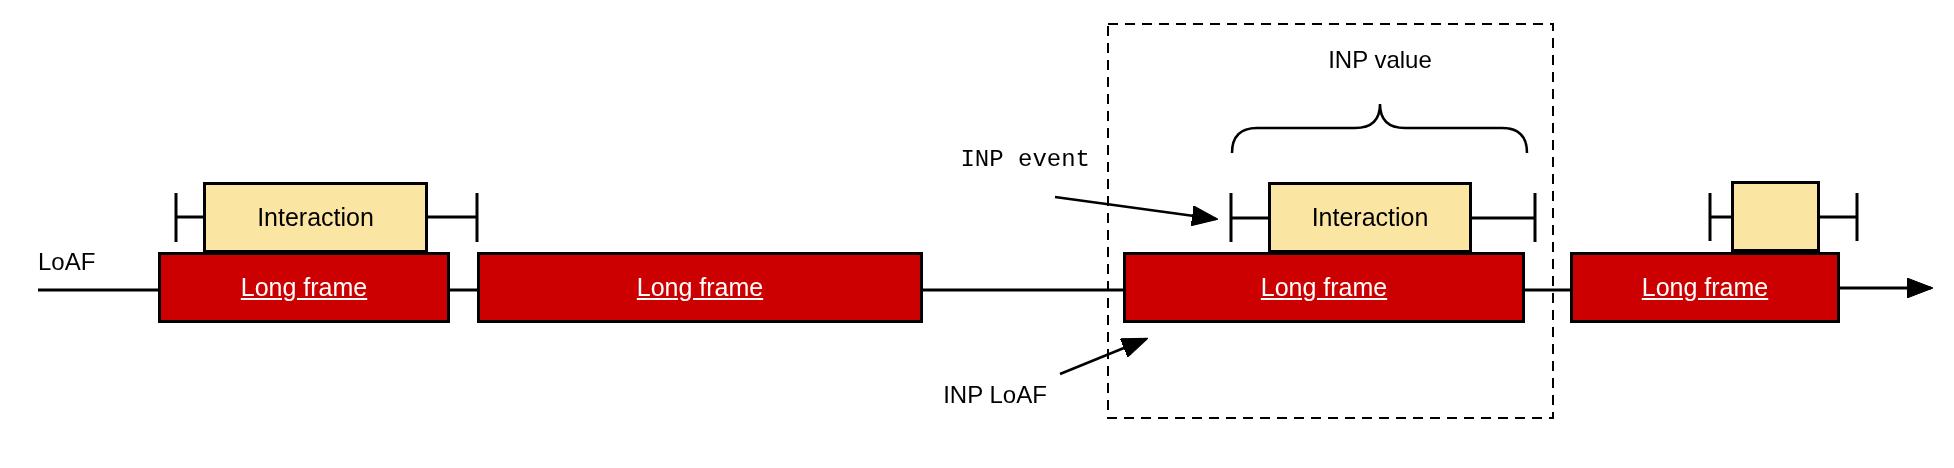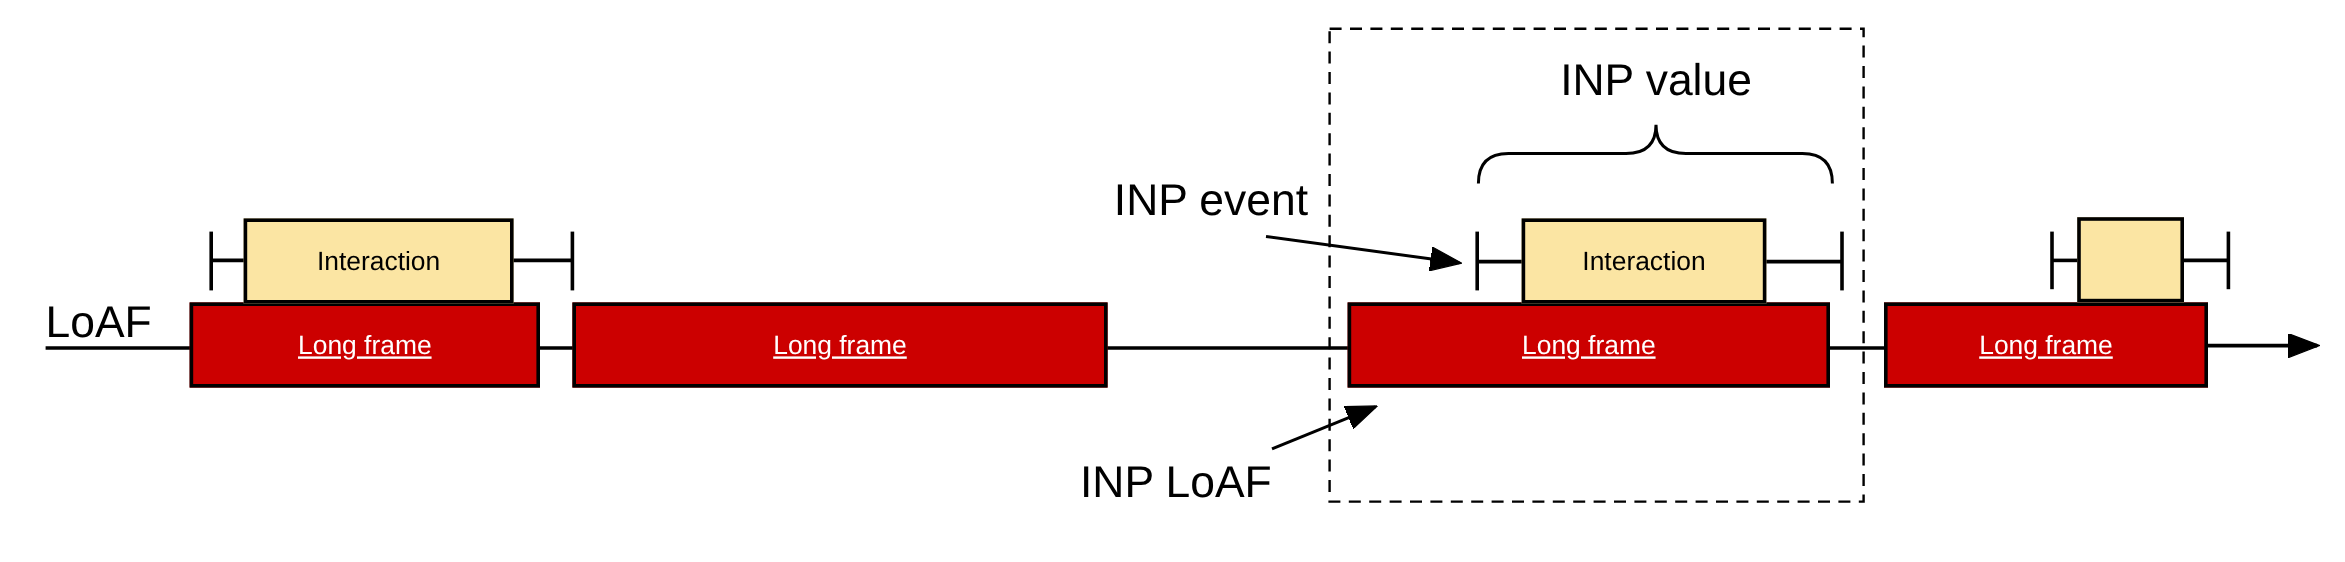--- a/index.html
+++ b/index.html
@@ -20,37 +20,37 @@
     width: 1954px; height: 468px;
     z-index: 1;
   }
   .box {
     position: absolute;
     box-sizing: border-box;
     border: 3px solid var(--outline, #000);
     display: flex;
     align-items: center;
     justify-content: center;
-    font-size: 22px;
+    font-size: 25px;
     white-space: nowrap;
   }
   .long-frame {
     background: var(--long-frame-fill, #cc0000);
     color: var(--long-frame-text, #fff);
     z-index: 2;
     text-decoration: underline;
   }
   .interaction {
     background: var(--interaction-fill, #fbe5a3);
     color: var(--outline, #000);
     z-index: 3;
   }
   .lbl {
     position: absolute;
-    font-size: 37px;
+    font-size: 24px;
     line-height: 1.1;
     color: var(--outline, #000);
     white-space: nowrap;
     z-index: 4;
   }
   svg line, svg path, svg rect { stroke: var(--outline, #000); }
   svg polygon, svg marker path { fill: var(--outline, #000); }
 </style>
 </head>
 <body>
@@ -113,19 +113,19 @@
   </div>
   <div class="box interaction" style="left:1268px; top:182px; width:204px; height:71px;">
     <span>Interaction</span>
   </div>
   <div class="box interaction" style="left:1731px; top:181px; width:89px; height:71px;">
     <span></span>
   </div>
 
   <div class="lbl" style="left:38px; top:249px;">LoAF</div>
 
-  <div class="lbl" style="left:900px; top:147px; width:190px; text-align:right;">INP event</div>
+  <div class="lbl" style="left:900px; top:147px; width:190px; text-align:right;font-family:Liberation Mono, monospace;">INP event</div>
 
   <div class="lbl" style="left:1280px; top:47px; width:200px; text-align:center;">INP value</div>
 
-  <div class="lbl" style="left:900px; top:382px; width:190px; text-align:left;">INP LoAF</div>
+  <div class="lbl" style="left:900px; top:382px; width:190px; text-align:center;">INP LoAF</div>
 
 </div>
 
 </body></html>

